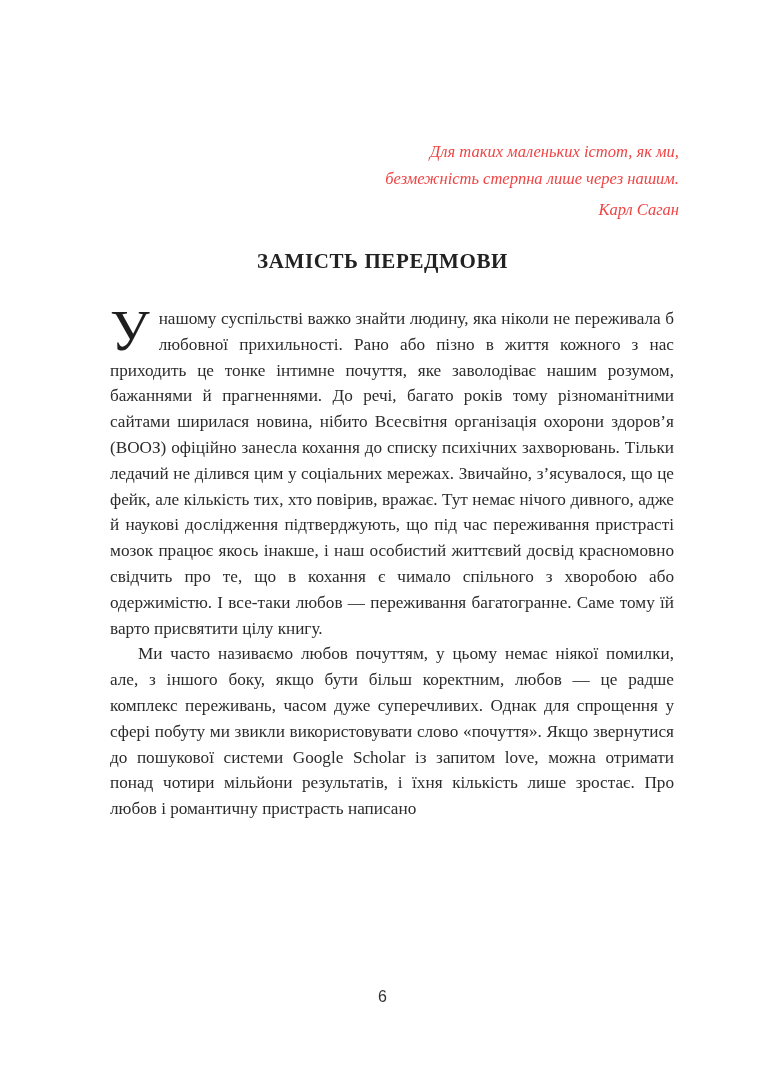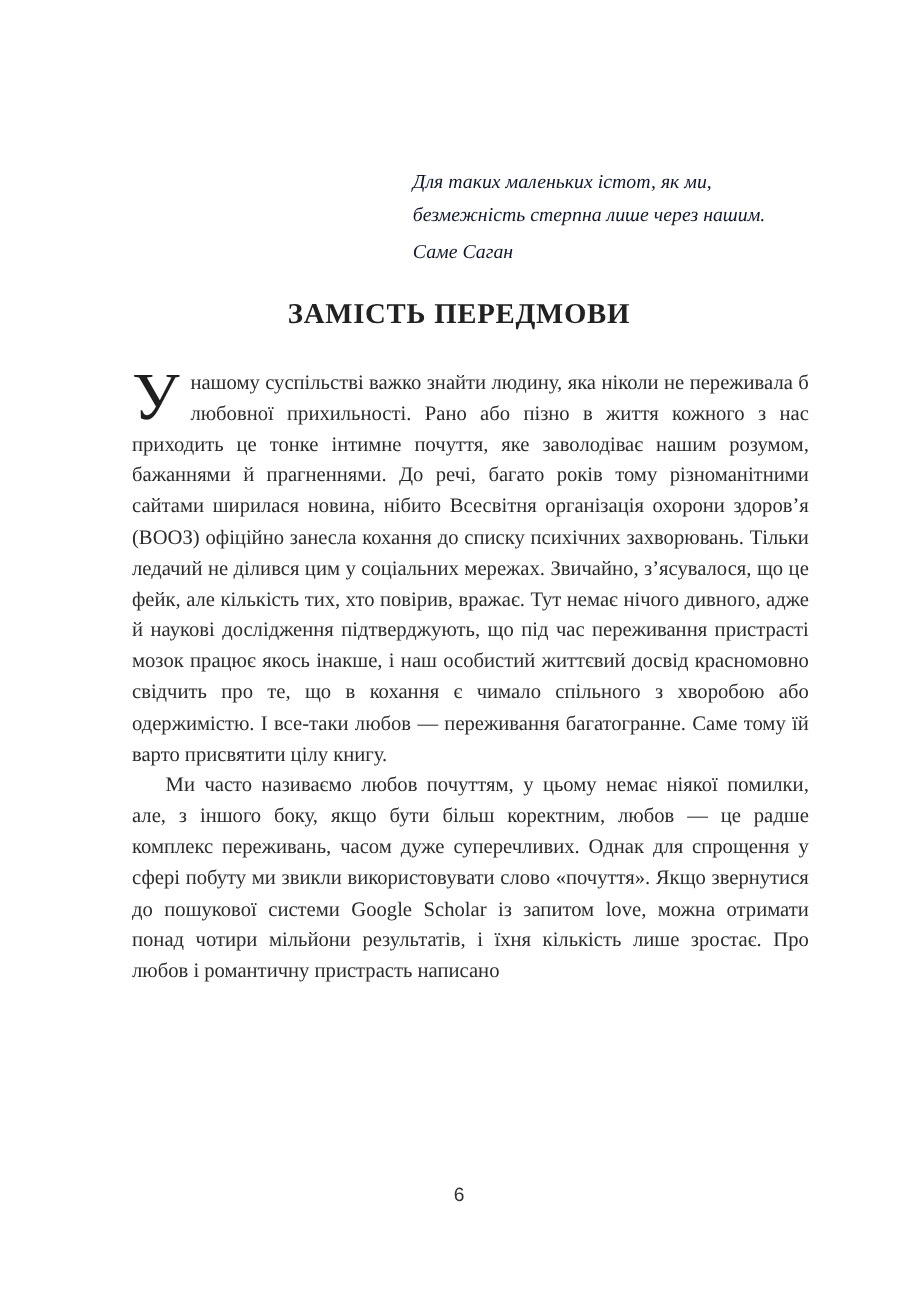--- a/index.html
+++ b/index.html
@@ -15,48 +15,48 @@
     margin: 0 auto;
     overflow: hidden;
     font-family: "Liberation Serif", "DejaVu Serif", serif;
     color: #2b2b2b;
     -webkit-font-smoothing: antialiased;
   }
 
   
   .epigraph {
     position: absolute;
-    left: 344px;
+    left: 333px;
     top: 138px;
     width: 346px;
-    text-align: left;
+    text-align: right;
     font-style: italic;
     font-size: 16.5px;
     line-height: 27px;
-    color: #0f172a;
+    color: #ef4444;
   }
   .epigraph-line {
     display: block;
     white-space: nowrap;
   }
   .epigraph-attrib {
     display: block;
     margin-top: 4px;
     white-space: nowrap;
   }
 
   
   .chapter-heading {
     position: absolute;
     left: 92px;
     top: 249px;
     width: 581px;
     text-align: center;
     font-weight: bold;
-    font-size: 24px;
+    font-size: 21px;
     letter-spacing: 0.6px;
     color: #222222;
     font-family: "Liberation Serif", "DejaVu Serif", serif;
   }
 
   
   .body-block {
     position: absolute;
     left: 110px;
     top: 306px;
@@ -100,21 +100,21 @@
   }
 </style>
 </head>
 <body>
 
 <div class="page">
 
   <div class="epigraph">
     <span class="epigraph-line">Для таких маленьких істот, як ми,</span>
     <span class="epigraph-line">безмежність стерпна лише через нашим.</span>
-    <span class="epigraph-attrib">Саме Саган</span>
+    <span class="epigraph-attrib">Карл Саган</span>
   </div>
 
   <div class="chapter-heading">ЗАМІСТЬ ПЕРЕДМОВИ</div>
 
   <div class="body-block">
     <p class="para"><span class="dropcap">У</span><span> нашому суспільстві важко знайти людину, яка ніколи не переживала б любовної прихильності. Рано або пізно в життя кожного з нас приходить це тонке інтимне почуття, яке заволодіває нашим розумом, бажаннями й прагненнями. До речі, багато років тому різноманітними сайтами ширилася новина, нібито Всесвітня організація охорони здоров’я (ВООЗ) офіційно занесла кохання до списку психічних захворювань. Тільки ледачий не ділився цим у соціальних мережах. Звичайно, з’ясувалося, що це фейк, але кількість тих, хто повірив, вражає. Тут немає нічого дивного, адже й наукові дослідження підтверджують, що під час переживання пристрасті мозок працює якось інакше, і наш особистий життєвий досвід красномовно свідчить про те, що в кохання є чимало спільного з хворобою або одержимістю. І все-таки любов — переживання багатогранне. Саме тому їй варто присвятити цілу книгу.</span></p>
     <p class="para">Ми часто називаємо любов почуттям, у цьому немає ніякої помилки, але, з іншого боку, якщо бути більш коректним, любов — це радше комплекс переживань, часом дуже суперечливих. Однак для спрощення у сфері побуту ми звикли використовувати слово «почуття». Якщо звернутися до пошукової системи Google Scholar із запитом love, можна отримати понад чотири мільйони результатів, і їхня кількість лише зростає. Про любов і романтичну пристрасть написано</p>
   </div>
 
   <div class="folio">6</div>

